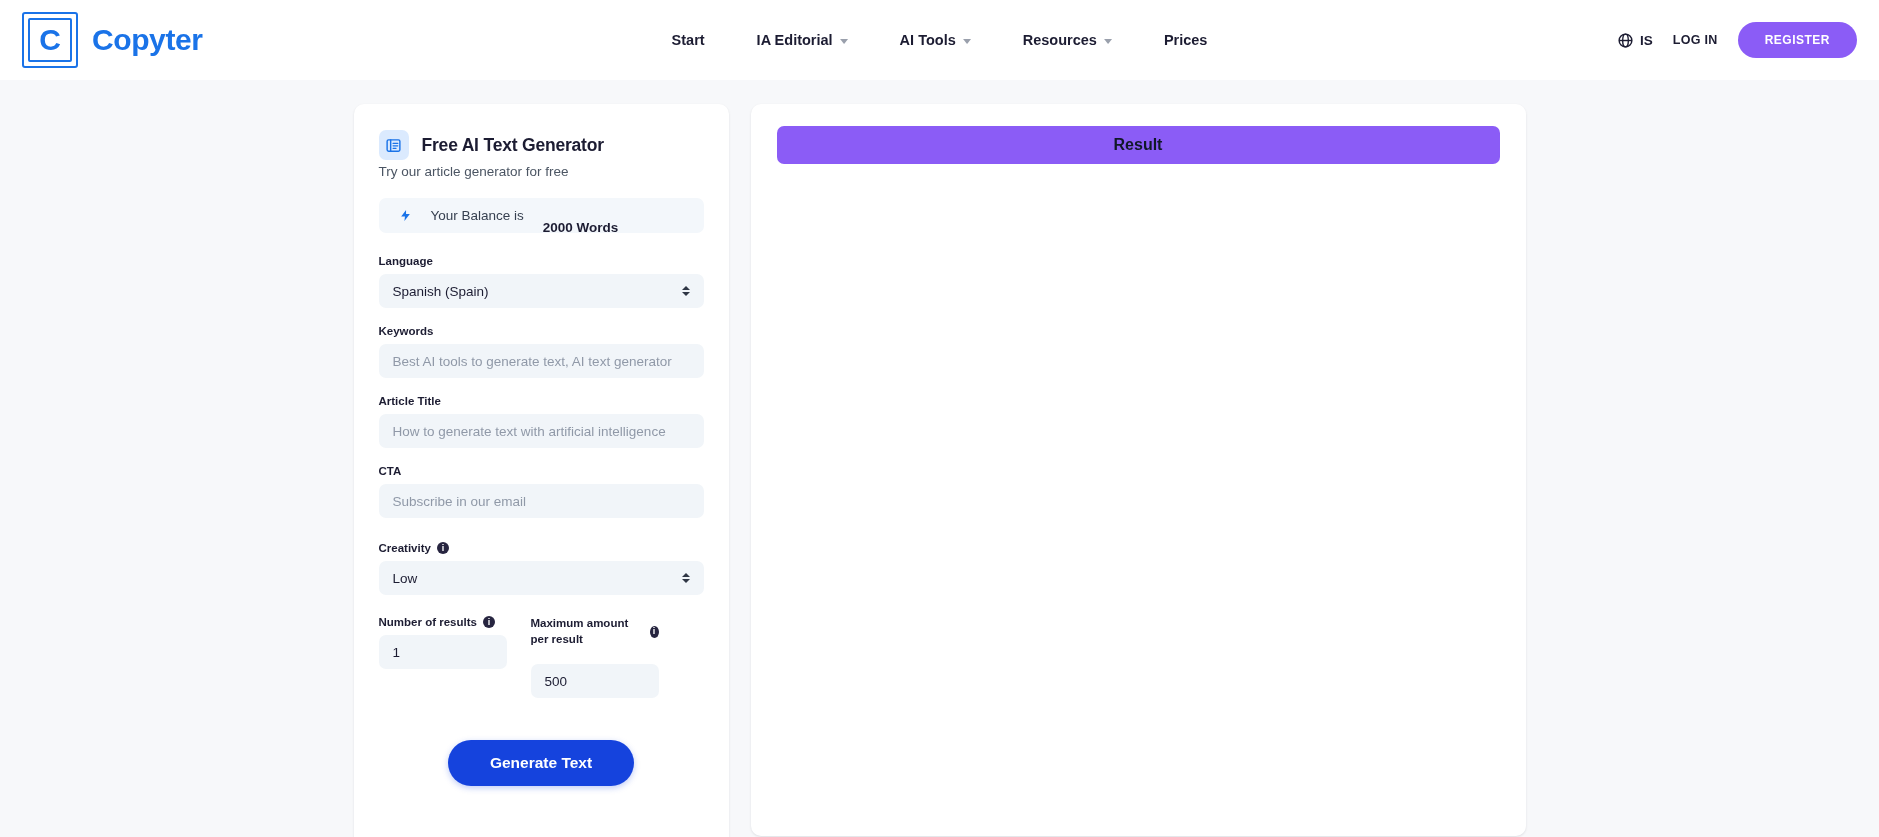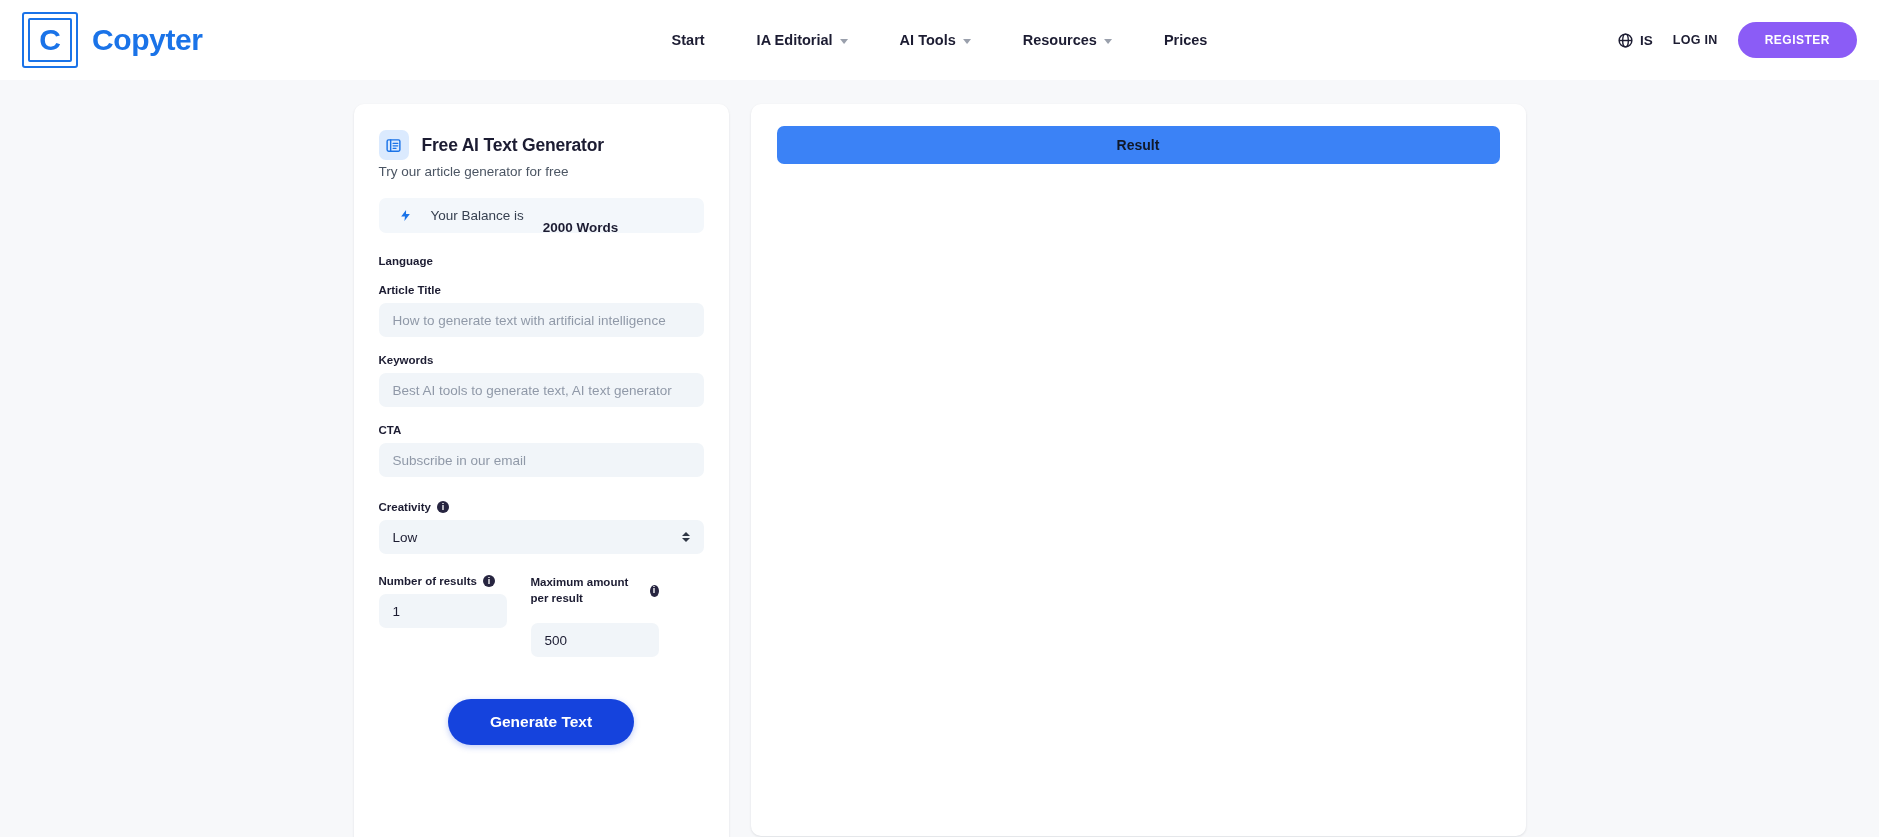--- a/index.html
+++ b/index.html
@@ -262,27 +262,27 @@
     height: 46px;
     font-size: 15.5px;
     font-weight: 700;
     font-family: "Liberation Sans", sans-serif;
     cursor: pointer;
     box-shadow: 0 2px 6px rgba(21,67,221,0.28);
   }
 
   
   .result-header {
-    background: #3b82f6;
+    background: #8b5cf6;
     border-radius: 7px;
     height: 38px;
     display: flex;
     align-items: center;
     justify-content: center;
-    font-size: 14px;
+    font-size: 16px;
     font-weight: 700;
     color: #101828;
   }
   .result-body { height: 100%; }
 </style>
 </head>
 <body>
 
 <div class="header">
 
@@ -350,30 +350,39 @@
     <div class="balance">
       <svg width="13" height="15" viewBox="0 0 24 24" fill="#1a73e8">
         <polygon points="13,2 4,14 11,14 10,22 20,9 13,9"></polygon>
       </svg>
       <span>Your Balance is</span>
       <b>2000 Words</b>
     </div>
 
     <div class="field">
       <div class="field-label">Language</div>
+      <div class="select-wrap">
+        <select class="select">
+          <option>Spanish (Spain)</option>
+        </select>
+        <span class="select-arrow">
+          <span class="arrow-up"></span>
+            <span class="arrow-dn"></span>
+        </span>
+      </div>
+    </div>
+
+    <div class="field">
+      <div class="field-label">Keywords</div>
+      <input class="input" type="text" placeholder="Best AI tools to generate text, AI text generator" style="">
     </div>
 
     <div class="field">
       <div class="field-label">Article Title</div>
       <input class="input" type="text" placeholder="How to generate text with artificial intelligence" style="">
-    </div>
-
-    <div class="field">
-      <div class="field-label">Keywords</div>
-      <input class="input" type="text" placeholder="Best AI tools to generate text, AI text generator" style="">
     </div>
 
     <div class="field">
       <div class="field-label">CTA</div>
       <input class="input" type="text" placeholder="Subscribe in our email" style="">
     </div>
 
     <div class="field" style="margin-top:24px">
       <div class="field-label">
         <span>Creativity</span>

